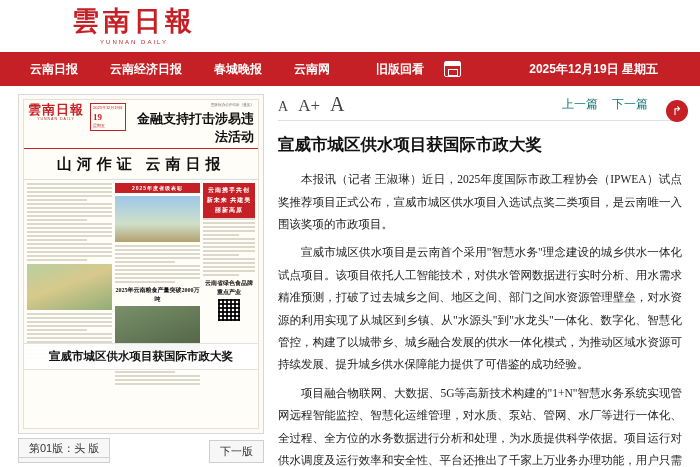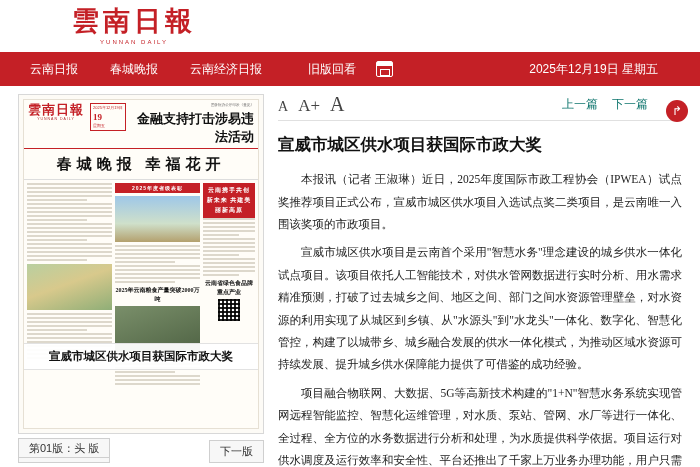--- a/index.html
+++ b/index.html
@@ -42,20 +42,21 @@
 
   
   .navbar {
     height: 34px;
     background: #c42026;
     display: flex;
     align-items: center;
     padding: 0 14px;
     color: #fff;
     font-size: 12px;
+    font-weight: bold;
   }
   .nav-item {
     padding: 0 16px;
     line-height: 34px;
     white-space: nowrap;
     cursor: pointer;
   }
   .nav-sep { flex: 0 0 14px; }
   .nav-cal {
     width: 17px; height: 16px;
@@ -334,22 +335,23 @@
 
   <div class="masthead">
     <div class="logo-wrap">
       <div class="logo-title">雲南日報</div>
       <div class="logo-sub">YUNNAN DAILY</div>
     </div>
   </div>
 
   <div class="navbar">
     <div class="nav-item">云南日报</div>
+    <div class="nav-item">云南经济日报</div>
     <div class="nav-item">春城晚报</div>
-    <div class="nav-item">云南经济日报</div>
+    <div class="nav-item">云南网</div>
     <div class="nav-sep"></div>
     <div class="nav-item">旧版回看</div>
     <div class="nav-cal"></div>
     <div class="nav-date">2025年12月19日 星期五</div>
   </div>
 
   <div class="content">
 
     <div class="left-col">
       <div class="paper-frame">
@@ -364,21 +366,21 @@
               <span>2025年12月19日</span>
               <b>19</b>
               <span>星期五</span>
             </div>
             <div class="p-head-right">
               <div class="p-kicker">国务院办公厅印发《意见》</div>
               <div class="p-head-title">金融支持打击涉易违法活动</div>
             </div>
           </div>
 
-          <div class="p-banner">春城晚报 幸福花开</div>
+          <div class="p-banner">山河作证 云南日报</div>
 
           <div class="p-cols">
             <div class="p-col">
               <div class="p-text-lines">
                 <div></div>
                   <div></div>
                   <div></div>
                   <div></div>
                   <div></div>
                 <div></div>

